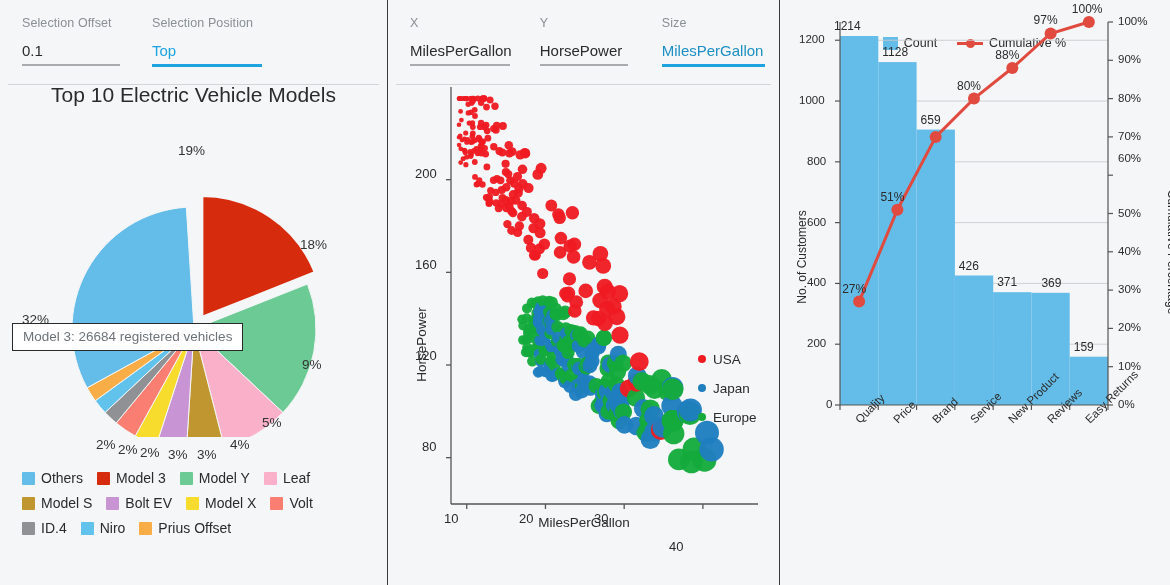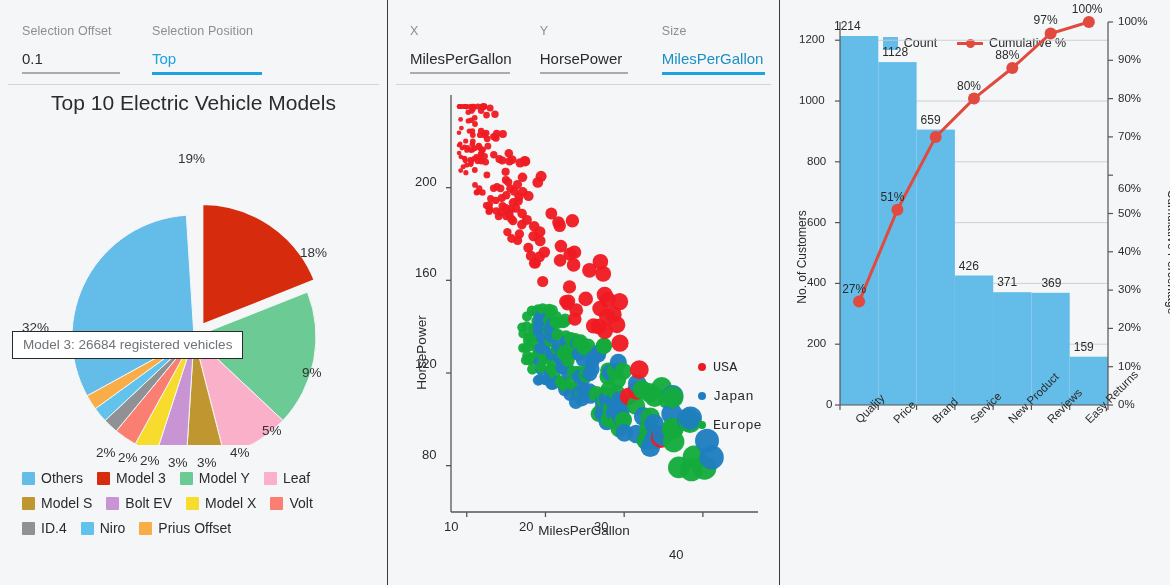--- a/index.html
+++ b/index.html
@@ -9,21 +9,21 @@
     font-family:"Liberation Sans", sans-serif;
     color:#333;
   }
   .app{position:relative;width:1170px;height:585px;display:flex;}
   .panel{position:relative;height:585px;box-sizing:border-box;background:#f4f6f7;}
   .panel-left{width:388px;border-right:1px solid #3a3a3a;}
   .panel-mid{width:392px;border-right:1px solid #3a3a3a;}
   .panel-right{width:389px;}
 
   
-  .ctrlbar{display:flex;padding:24px 0 0 0;}
+  .ctrlbar{display:flex;padding:16px 0 0 0;}
   .ctrl{margin-left:22px;}
   .ctrl-label{
     font-size:12.5px;color:#8a8f94;letter-spacing:.1px;
     margin-bottom:11px;height:15px;
   }
   .ctrl-value{
     font-size:15px;color:#2b2b2b;padding-bottom:5px;
     white-space:nowrap;
   }
   .ctrl-underline{height:1.5px;background:#a9acaf;}
@@ -67,21 +67,21 @@
   .axis-title-y{
     position:absolute;left:-22px;top:270px;width:110px;text-align:center;
     transform:rotate(-90deg);font-size:13.5px;color:#2b2b2b;
   }
   .axis-title-x{
     position:absolute;left:0;right:0;top:448px;text-align:center;
     font-size:13.5px;color:#2b2b2b;
   }
   .tick{position:absolute;font-size:13px;color:#2b2b2b;}
   .sc-legend{position:absolute;left:310px;top:285px;}
-  .sc-leg-row{display:flex;align-items:center;margin-bottom:14px;font-family:Liberation Mono, monospace;}
+  .sc-leg-row{display:flex;align-items:center;margin-bottom:14px;}
   .sc-dot{width:8px;height:8px;border-radius:50%;margin-right:7px;}
   .sc-leg-text{font-size:13.5px;color:#2b2b2b;}
 
   
   .pareto-title{
     text-align:center;font-size:14.5px;color:#2b2b2b;margin-top:12px;
   }
   .pareto-legend{
     position:absolute;left:0;right:0;top:36px;
     display:flex;justify-content:center;align-items:center;
@@ -790,21 +790,21 @@
           <div class="ax-label" style="left: 19px; top: 94.0317px;">1000</div>
           <div class="ax-label" style="left: 19px; top: 33.2381px;">1200</div>
         </div>
       <div id="pareto-right-ticks">
           <div class="ax-label" style="left: 338px; top: 398px;">0%</div>
           <div class="ax-label" style="left: 338px; top: 359.7px;">10%</div>
           <div class="ax-label" style="left: 338px; top: 321.4px;">20%</div>
           <div class="ax-label" style="left: 338px; top: 283.1px;">30%</div>
           <div class="ax-label" style="left: 338px; top: 244.8px;">40%</div>
           <div class="ax-label" style="left: 338px; top: 206.5px;">50%</div>
-          <div class="ax-label" style="left: 338px; top: 182px;">60%</div>
+          <div class="ax-label" style="left: 338px; top: 152px;">60%</div>
           <div class="ax-label" style="left: 338px; top: 129.9px;">70%</div>
           <div class="ax-label" style="left: 338px; top: 91.6px;">80%</div>
           <div class="ax-label" style="left: 338px; top: 53.3px;">90%</div>
           <div class="ax-label" style="left: 338px; top: 15px;">100%</div>
         </div>
       <div id="pareto-cats">
           <div class="cat-label" style="left: 73.1429px; top: 417px;">Quality</div>
           <div class="cat-label" style="left: 111.429px; top: 417px;">Price</div>
           <div class="cat-label" style="left: 149.714px; top: 417px;">Brand</div>
           <div class="cat-label" style="left: 188px; top: 417px;">Service</div>

